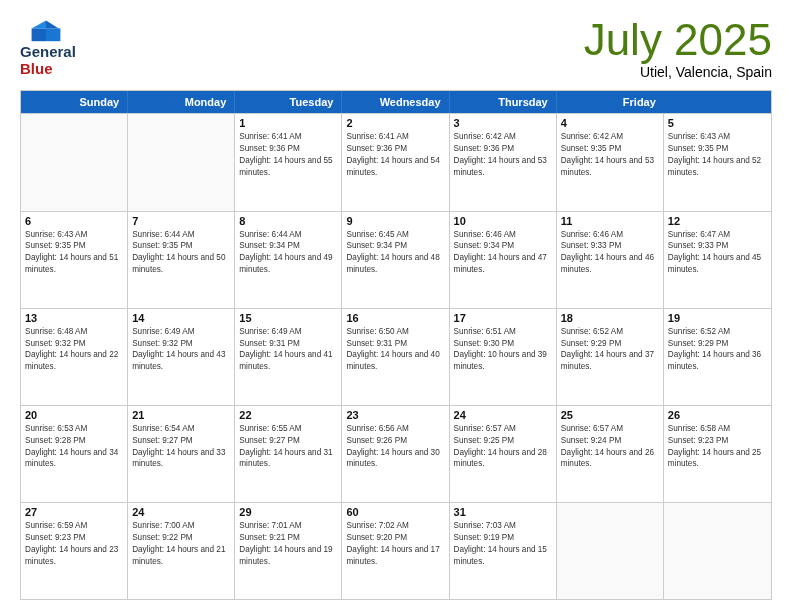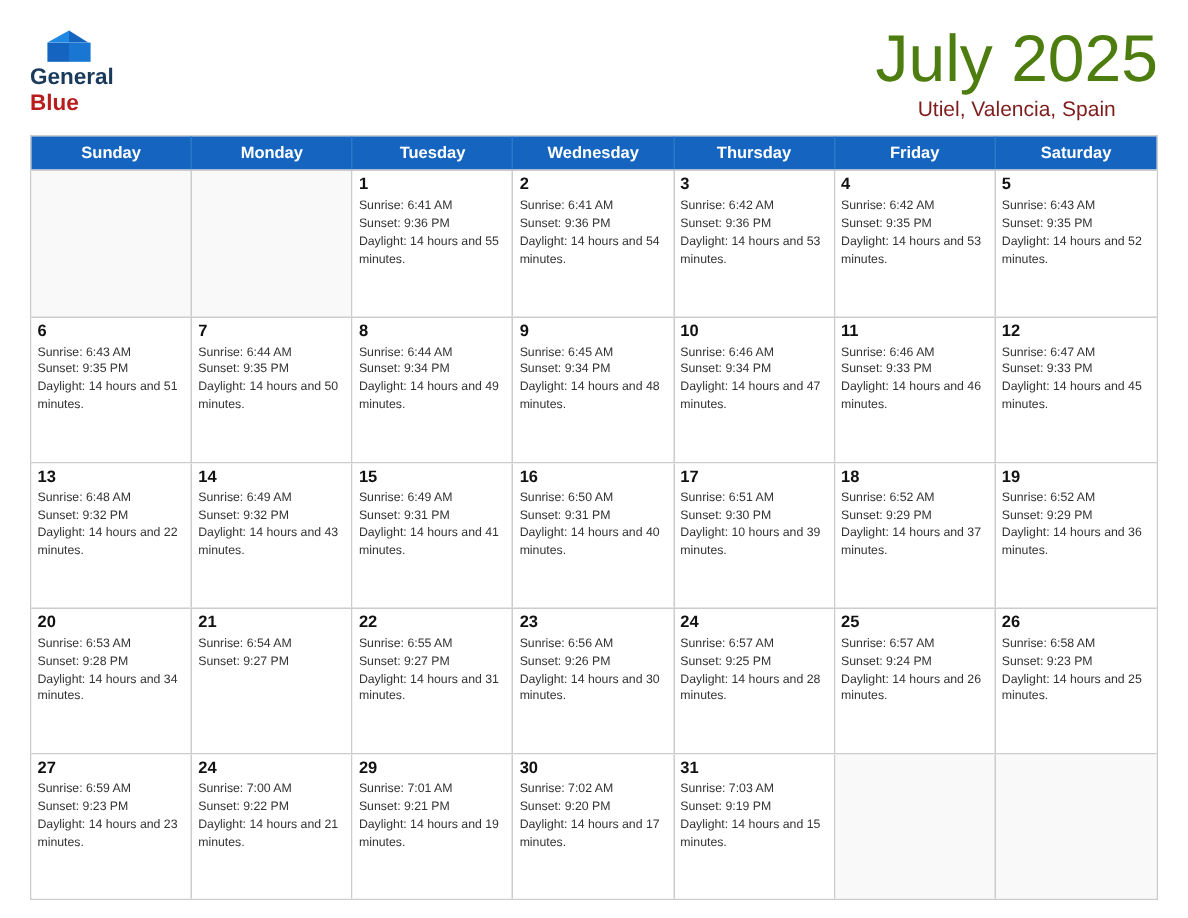--- a/index.html
+++ b/index.html
@@ -45,40 +45,39 @@
       text-align: right;
     }
     .month-title {
       font-size: 44px;
       font-weight: normal;
       color: #4d7c0f;
       line-height: 1.1;
     }
     .location {
       font-size: 14px;
-      color: #7f1d1d;
-      text-align: center;
+      color: #000000;
     }
     .calendar {
       flex: 1;
       display: flex;
       flex-direction: column;
       border: 1px solid #ccc;
     }
     .cal-header-row {
       display: grid;
       grid-template-columns: repeat(7, 1fr);
       background: #1565c0;
     }
     .cal-header-cell {
       color: #fff;
       font-size: 11px;
       font-weight: bold;
-      padding: 5px 20px;
-      text-align: center;
+      padding: 5px 8px;
+      text-align: right;
       border-right: 1px solid #2979c8;
     }
     .cal-header-cell:last-child { border-right: none; }
     .cal-body {
       flex: 1;
       display: flex;
       flex-direction: column;
     }
     .cal-week {
       display: grid;
@@ -133,21 +132,20 @@
   </div>
 
   <div class="calendar">
     <div class="cal-header-row">
     <div class="cal-header-cell">Sunday</div>
         <div class="cal-header-cell">Monday</div>
         <div class="cal-header-cell">Tuesday</div>
         <div class="cal-header-cell">Wednesday</div>
         <div class="cal-header-cell">Thursday</div>
         <div class="cal-header-cell">Friday</div>
-        <div class="cal-header-cell">Saturday</div>
       </div>
     <div class="cal-body">
     <div class="cal-week">
           <div class="cal-cell empty"></div>
           <div class="cal-cell empty"></div>
           <div class="cal-cell">
             <div class="day-num">1</div>
             <div class="cell-line">Sunrise: 6:41 AM</div>
             <div class="cell-line">Sunset: 9:36 PM</div>
             <div class="cell-line">Daylight: 14 hours and 55 minutes.</div>
@@ -269,20 +267,21 @@
           <div class="cal-cell">
             <div class="day-num">20</div>
             <div class="cell-line">Sunrise: 6:53 AM</div>
             <div class="cell-line">Sunset: 9:28 PM</div>
             <div class="cell-line">Daylight: 14 hours and 34 minutes.</div>
           </div>
           <div class="cal-cell">
             <div class="day-num">21</div>
             <div class="cell-line">Sunrise: 6:54 AM</div>
             <div class="cell-line">Sunset: 9:27 PM</div>
+            <div class="cell-line">Daylight: 14 hours and 33 minutes.</div>
           </div>
           <div class="cal-cell">
             <div class="day-num">22</div>
             <div class="cell-line">Sunrise: 6:55 AM</div>
             <div class="cell-line">Sunset: 9:27 PM</div>
             <div class="cell-line">Daylight: 14 hours and 31 minutes.</div>
           </div>
           <div class="cal-cell">
             <div class="day-num">23</div>
             <div class="cell-line">Sunrise: 6:56 AM</div>
@@ -321,21 +320,21 @@
             <div class="cell-line">Sunset: 9:22 PM</div>
             <div class="cell-line">Daylight: 14 hours and 21 minutes.</div>
           </div>
           <div class="cal-cell">
             <div class="day-num">29</div>
             <div class="cell-line">Sunrise: 7:01 AM</div>
             <div class="cell-line">Sunset: 9:21 PM</div>
             <div class="cell-line">Daylight: 14 hours and 19 minutes.</div>
           </div>
           <div class="cal-cell">
-            <div class="day-num">30</div>
+            <div class="day-num">60</div>
             <div class="cell-line">Sunrise: 7:02 AM</div>
             <div class="cell-line">Sunset: 9:20 PM</div>
             <div class="cell-line">Daylight: 14 hours and 17 minutes.</div>
           </div>
           <div class="cal-cell">
             <div class="day-num">31</div>
             <div class="cell-line">Sunrise: 7:03 AM</div>
             <div class="cell-line">Sunset: 9:19 PM</div>
             <div class="cell-line">Daylight: 14 hours and 15 minutes.</div>
           </div>

